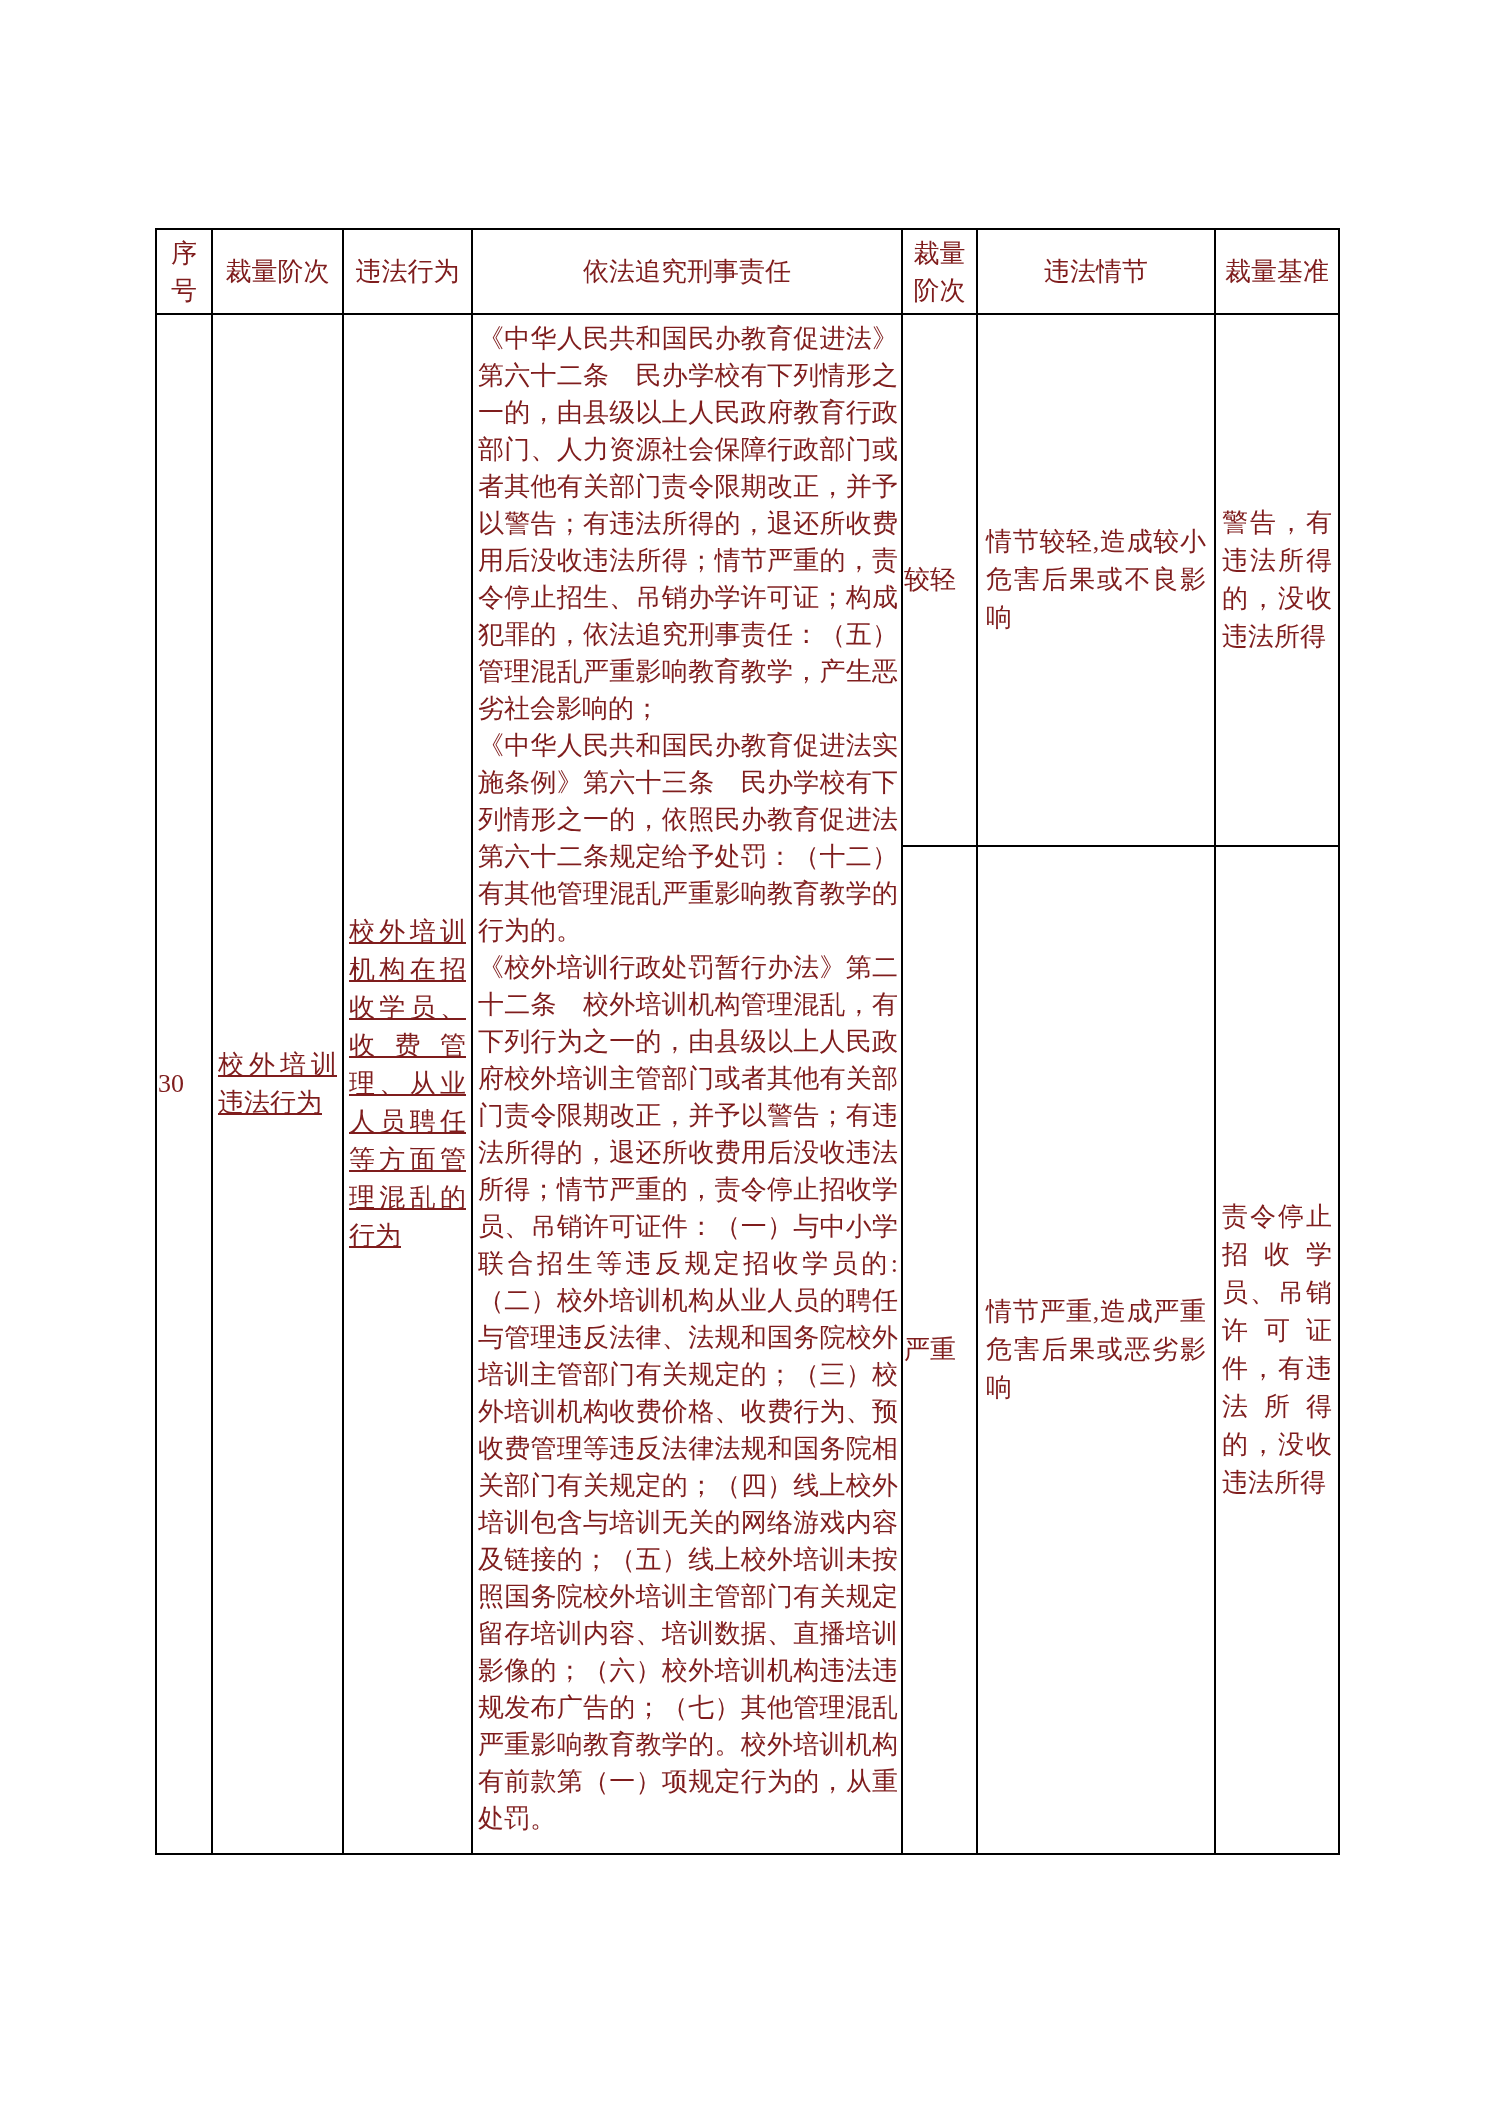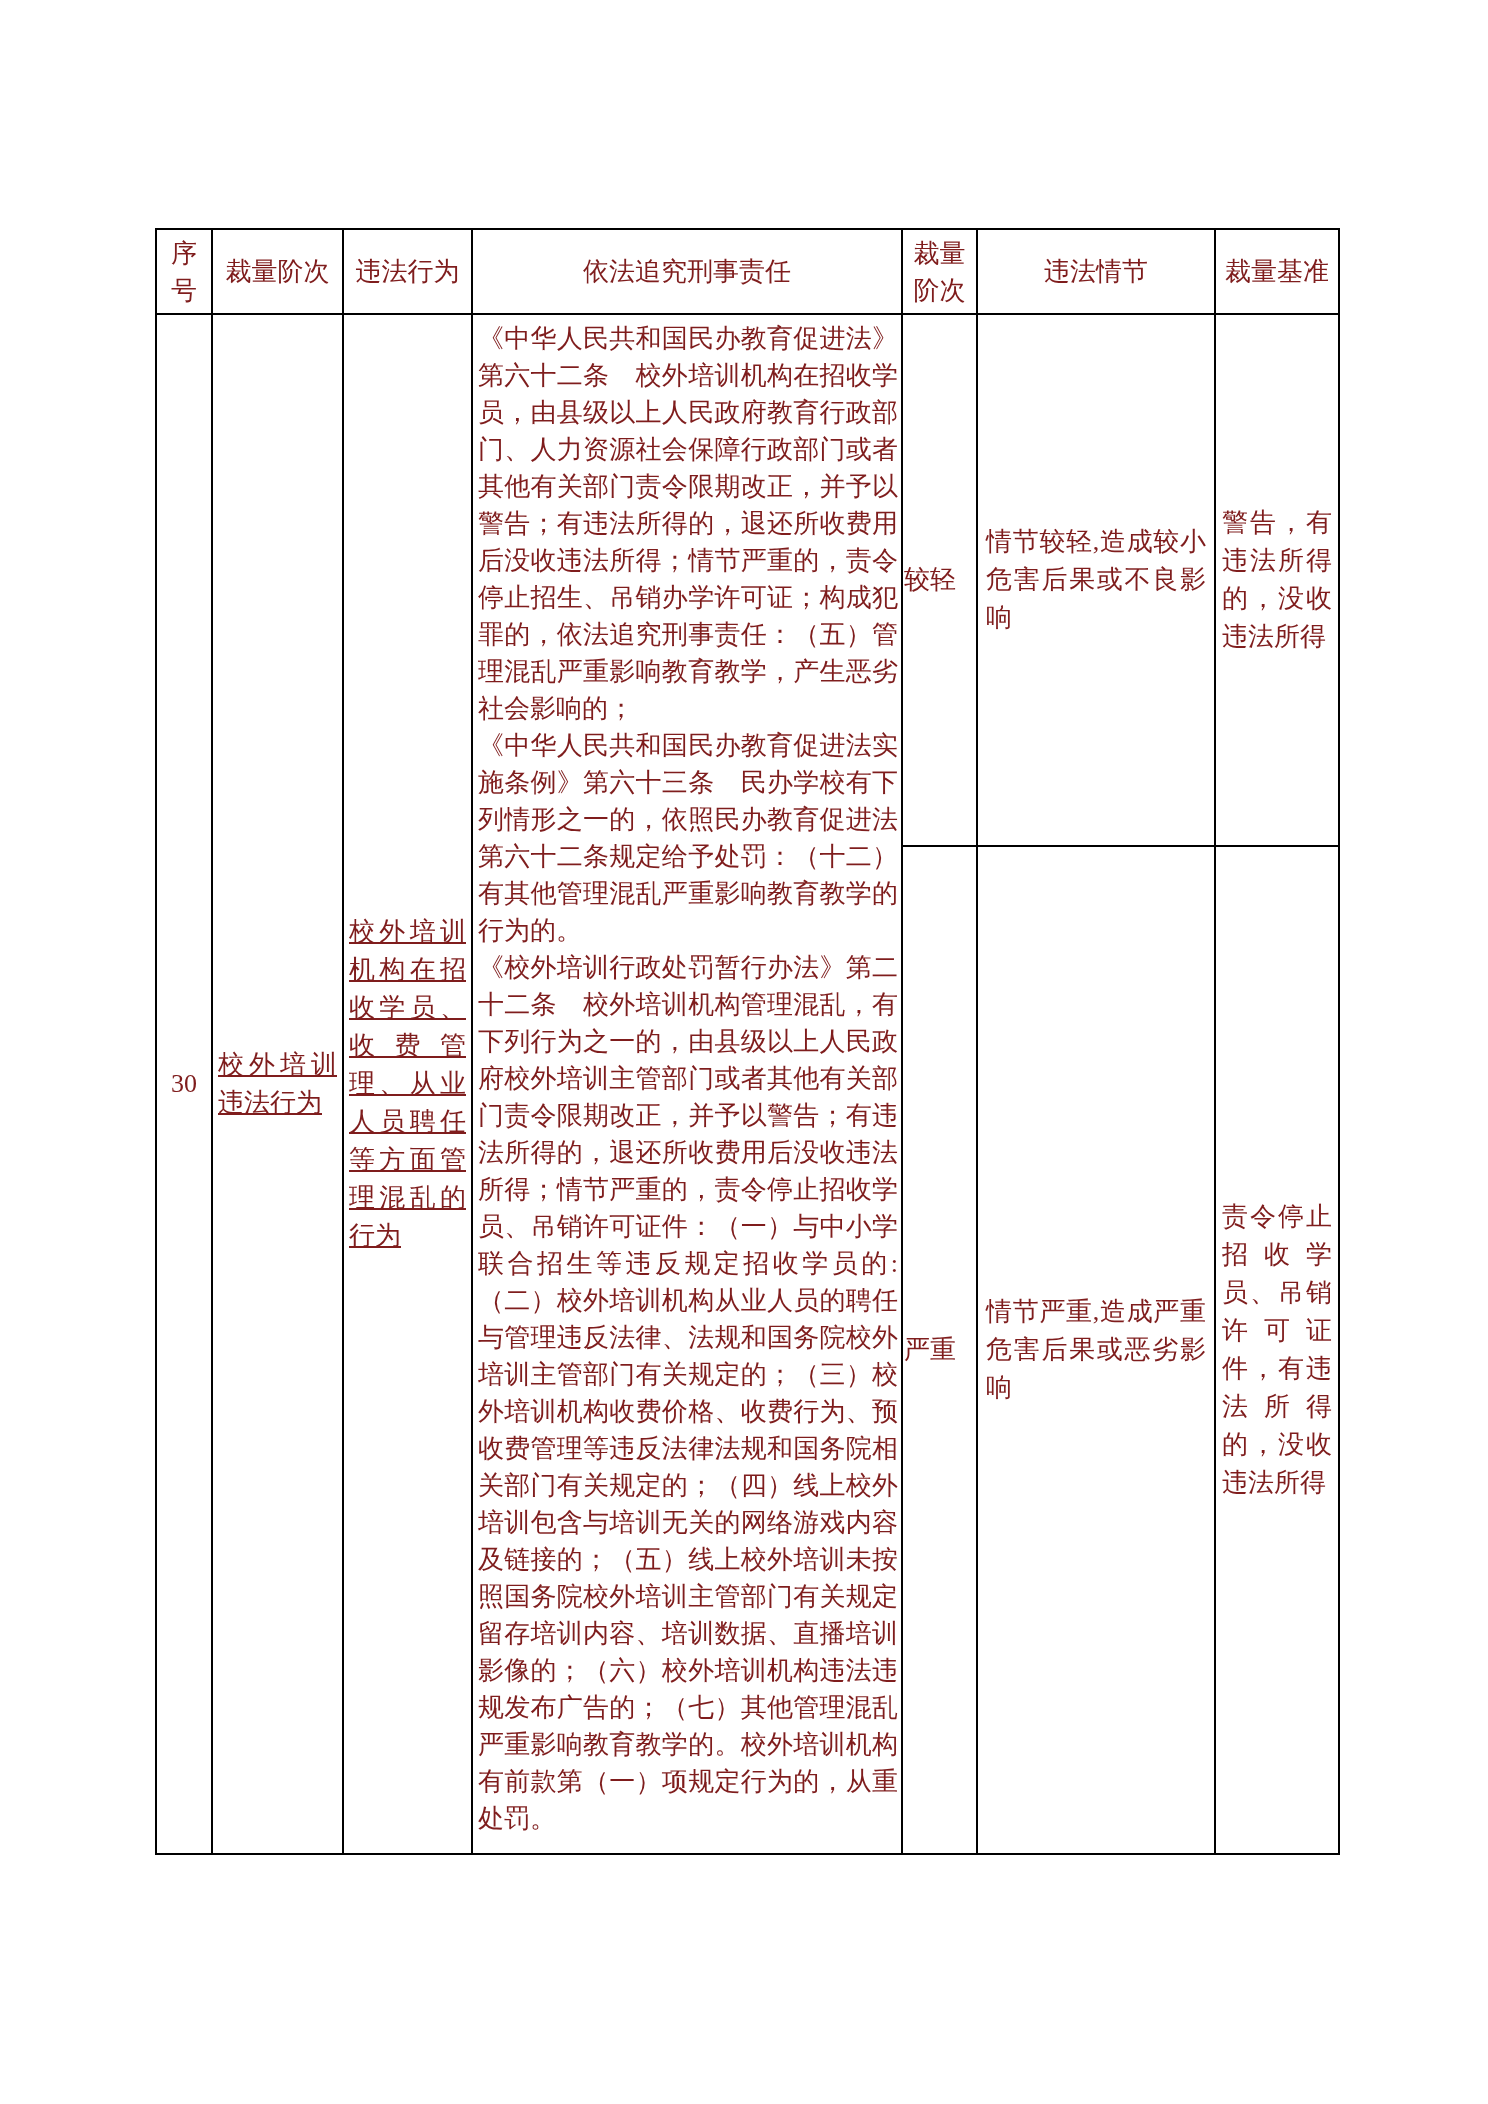--- a/index.html
+++ b/index.html
@@ -34,21 +34,21 @@
   tr.hdr { height: 85px; }
   tr.tier-light { height: 532px; }
   tr.tier-severe { height: 1008px; }
   th.hd {
     text-align: center;
     vertical-align: middle;
     line-height: 37px;
     padding: 0 4px;
   }
   td.c-no {
-    text-align: center;
+    text-align: left;
     vertical-align: middle;
     line-height: 38px;
   }
   td.c-type, td.c-behavior {
     text-align: justify;
     text-justify: inter-ideograph;
     vertical-align: middle;
     line-height: 38px;
     padding: 0 5px;
     text-decoration: underline;
@@ -104,21 +104,21 @@
       <th class="hd">依法追究刑事责任</th>
       <th class="hd">裁量阶次</th>
       <th class="hd">违法情节</th>
       <th class="hd">裁量基准</th>
     </tr>
     <tr class="tier-light">
       <td class="c-no" rowspan="2">30</td>
       <td class="c-type" rowspan="2">校外培训违法行为</td>
       <td class="c-behavior" rowspan="2">校外培训机构在招收学员、收费管理、从业人员聘任等方面管理混乱的行为</td>
       <td class="c-legal" rowspan="2">
-        <div class="para">《中华人民共和国民办教育促进法》第六十二条　校外培训机构在招收学员，由县级以上人民政府教育行政部门、人力资源社会保障行政部门或者其他有关部门责令限期改正，并予以警告；有违法所得的，退还所收费用后没收违法所得；情节严重的，责令停止招生、吊销办学许可证；构成犯罪的，依法追究刑事责任：（五）管理混乱严重影响教育教学，产生恶劣社会影响的；</div>
+        <div class="para">《中华人民共和国民办教育促进法》第六十二条　民办学校有下列情形之一的，由县级以上人民政府教育行政部门、人力资源社会保障行政部门或者其他有关部门责令限期改正，并予以警告；有违法所得的，退还所收费用后没收违法所得；情节严重的，责令停止招生、吊销办学许可证；构成犯罪的，依法追究刑事责任：（五）管理混乱严重影响教育教学，产生恶劣社会影响的；</div>
         <div class="para">《中华人民共和国民办教育促进法实施条例》第六十三条　民办学校有下列情形之一的，依照民办教育促进法第六十二条规定给予处罚：（十二）有其他管理混乱严重影响教育教学的行为的。</div>
         <div class="para">《校外培训行政处罚暂行办法》第二十二条　校外培训机构管理混乱，有下列行为之一的，由县级以上人民政府校外培训主管部门或者其他有关部门责令限期改正，并予以警告；有违法所得的，退还所收费用后没收违法所得；情节严重的，责令停止招收学员、吊销许可证件：（一）与中小学联合招生等违反规定招收学员的:（二）校外培训机构从业人员的聘任与管理违反法律、法规和国务院校外培训主管部门有关规定的；（三）校外培训机构收费价格、收费行为、预收费管理等违反法律法规和国务院相关部门有关规定的；（四）线上校外培训包含与培训无关的网络游戏内容及链接的；（五）线上校外培训未按照国务院校外培训主管部门有关规定留存培训内容、培训数据、直播培训影像的；（六）校外培训机构违法违规发布广告的；（七）其他管理混乱严重影响教育教学的。校外培训机构有前款第（一）项规定行为的，从重处罚。</div>
       </td>
       <td class="c-tier">较轻</td>
       <td class="c-circ">情节较轻,造成较小危害后果或不良影响</td>
       <td class="c-bench">警告，有违法所得的，没收违法所得</td>
     </tr>
     <tr class="tier-severe">
       <td class="c-tier">严重</td>
       <td class="c-circ">情节严重,造成严重危害后果或恶劣影响</td>

